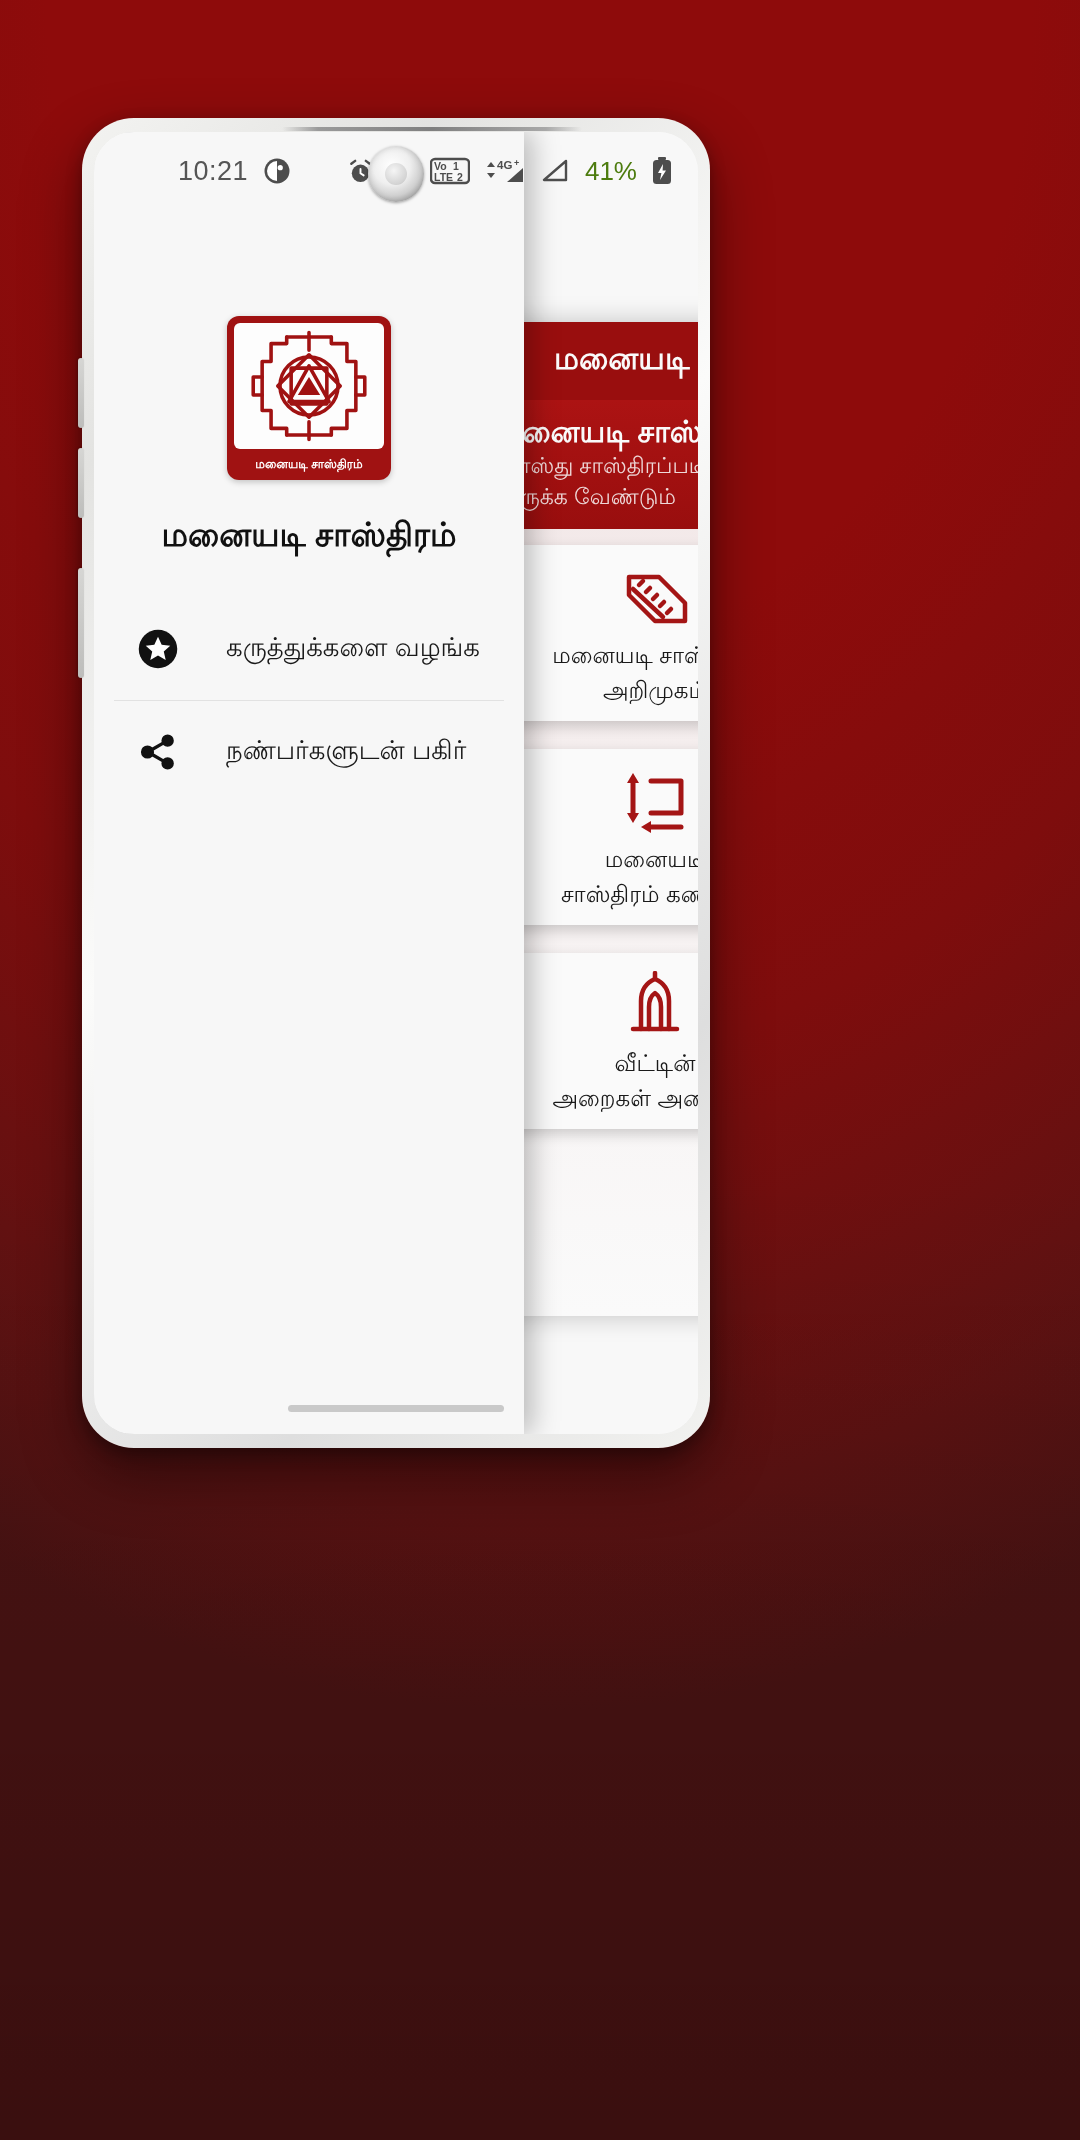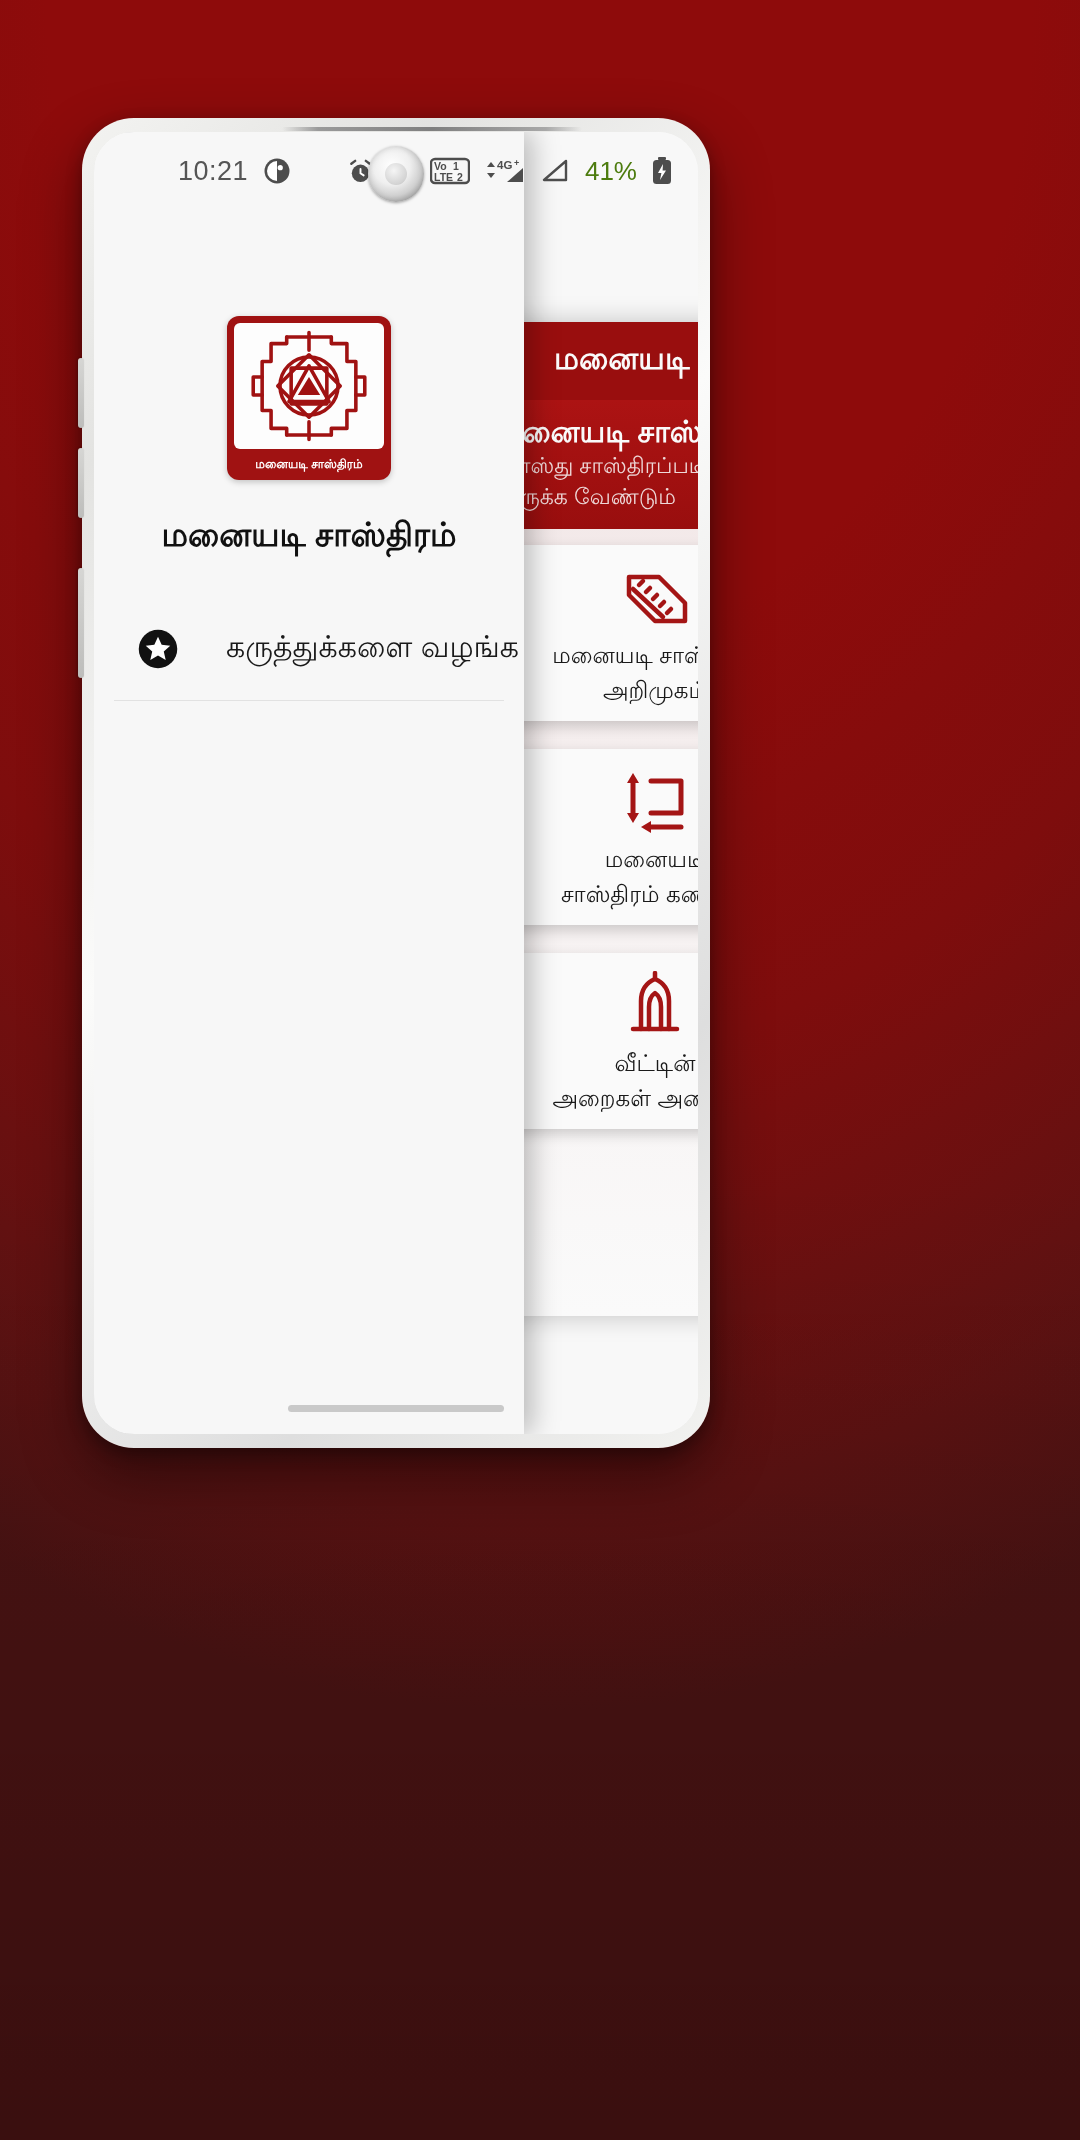--- a/index.html
+++ b/index.html
@@ -107,21 +107,21 @@
   #logo-caption{color:#fff;font-size:12px;font-weight:bold;line-height:31px;white-space:nowrap;}
   #drawer-title{
     text-align:center;margin-top:36px;color:#111;font-size:33px;font-weight:bold;
   }
   #drawer-list{margin-top:40px;}
   .drawer-item{
     display:flex;align-items:center;height:102px;padding-left:42px;box-sizing:border-box;gap:46px;
   }
   .drawer-item + .drawer-divider{margin:0 20px;height:1px;background:#e2e2e2;}
   .di-icon{width:44px;height:44px;display:flex;align-items:center;justify-content:center;}
-  .di-label{font-size:30px;color:#1a1a1a;}
+  .di-label{font-size:26px;color:#1a1a1a;}
   
   #gesture-bar{
     position:absolute;left:50%;bottom:22px;transform:translateX(-50%);
     width:216px;height:7px;border-radius:5px;background:#c9c9c9;z-index:8;
   }
   
   #scrim{position:absolute;inset:0;background:rgba(0,0,0,.02);z-index:2;}
 </style>
 </head>
 <body>
@@ -234,20 +234,32 @@
             <svg width="42" height="42" viewBox="0 0 24 24">
               <circle cx="12" cy="12" r="11" fill="#111111"></circle>
               <polygon points="12,5 14.1,9.6 19,10.1 15.3,13.4 16.4,18.3 12,15.7 7.6,18.3 8.7,13.4 5,10.1 9.9,9.6" fill="#ffffff"></polygon>
             </svg>
           </span>
           <span class="di-label">கருத்துக்களை வழங்க</span>
         </div>
 
         <div class="drawer-divider"></div>
 
+        <div class="drawer-item">
+          <span class="di-icon">
+            <svg width="42" height="42" viewBox="0 0 24 24" fill="none" stroke="#111111" stroke-width="1.9" stroke-linecap="round" stroke-linejoin="round">
+              <circle cx="17.5" cy="5.5" r="2.6" fill="#111111"></circle>
+              <circle cx="6" cy="12" r="2.8" fill="#111111"></circle>
+              <circle cx="17.5" cy="18.5" r="2.6" fill="#111111"></circle>
+              <line x1="8.4" y1="10.7" x2="15.2" y2="6.8"></line>
+              <line x1="8.4" y1="13.3" x2="15.2" y2="17.2"></line>
+            </svg>
+          </span>
+          <span class="di-label">நண்பர்களுடன் பகிர்</span>
+        </div>
 
       </div>
     </div>
 
     <div id="statusbar">
       <div id="sb-left">
         <span id="sb-time">10:21</span>
         <span class="sbi">
           <svg width="30" height="30" viewBox="0 0 24 24">
             <circle cx="12" cy="12" r="10" fill="#4d4d4d"></circle>

